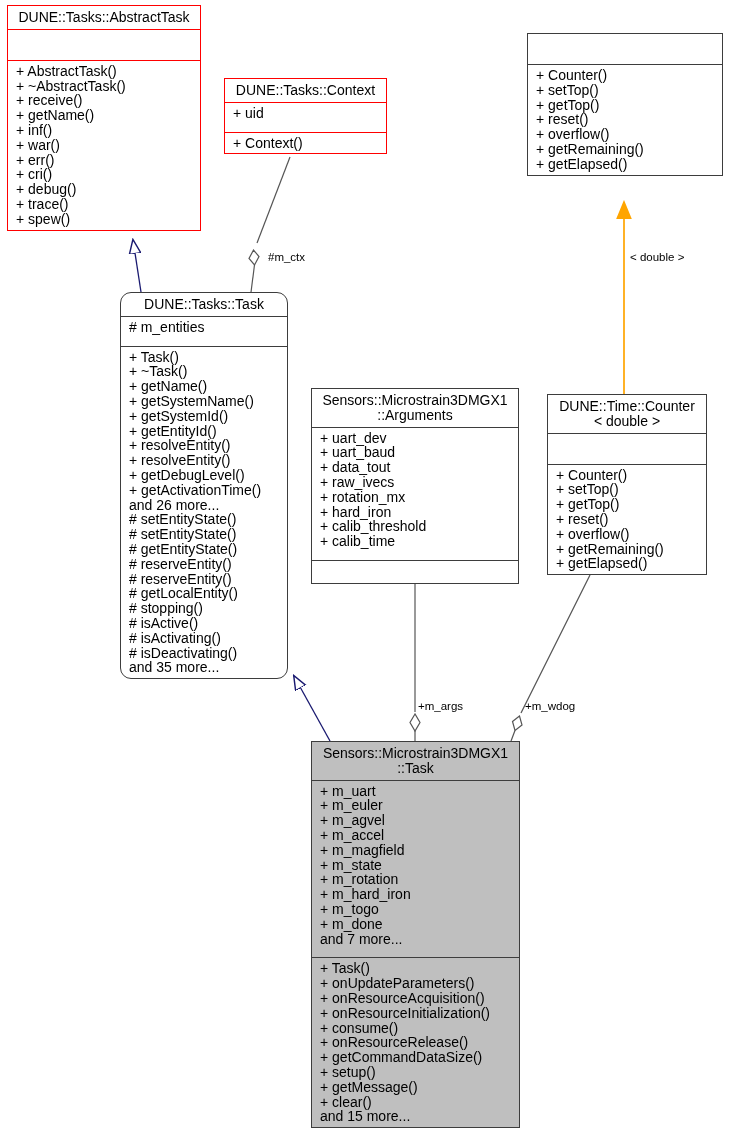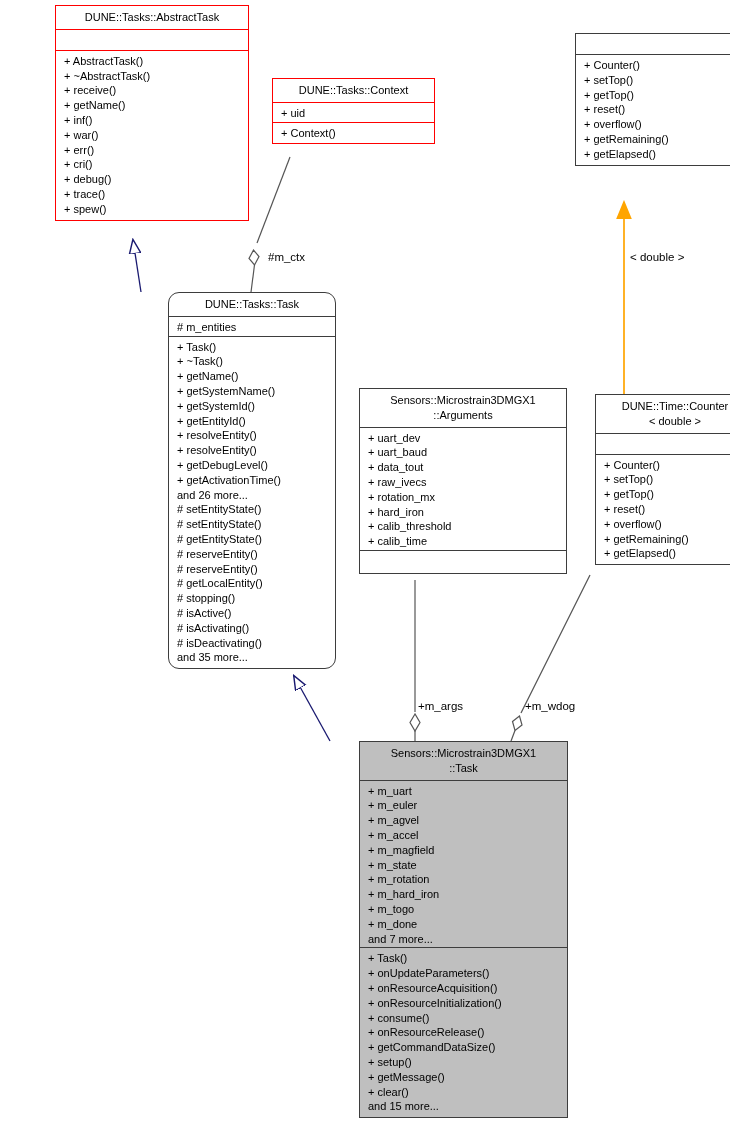--- a/index.html
+++ b/index.html
@@ -22,43 +22,42 @@
     top: 0;
     width: 730px;
     height: 1131px;
     pointer-events: none;
   }
   .umlbox {
     position: absolute;
     box-sizing: border-box;
     border: 1px solid #3d3d3d;
     background: #ffffff;
-    font-size: 11px;
+    font-size: 14px;
     color: #000000;
     line-height: 14.8px;
     z-index: 5;
-    margin-left: 48px;
   }
   .umlbox.red {
     border-color: #ff0000;
   }
   .umlbox.filled {
     background: #bfbfbf;
   }
   .umlbox .title {
     text-align: center;
     padding: 4px 4px 4px 4px;
     border-bottom: 1px solid #3d3d3d;
     white-space: pre-line;
   }
   .umlbox.red .title {
     border-bottom-color: #ff0000;
   }
   .umlbox .attrs {
-    padding: 3px 5px 1px 8px;
+    padding: 3px 5px 11px 8px;
     border-bottom: 1px solid #3d3d3d;
     min-height: 12px;
   }
   .umlbox.red .attrs {
     border-bottom-color: #ff0000;
   }
   .umlbox .ops {
     padding: 3px 5px 3px 8px;
     min-height: 12px;
   }

